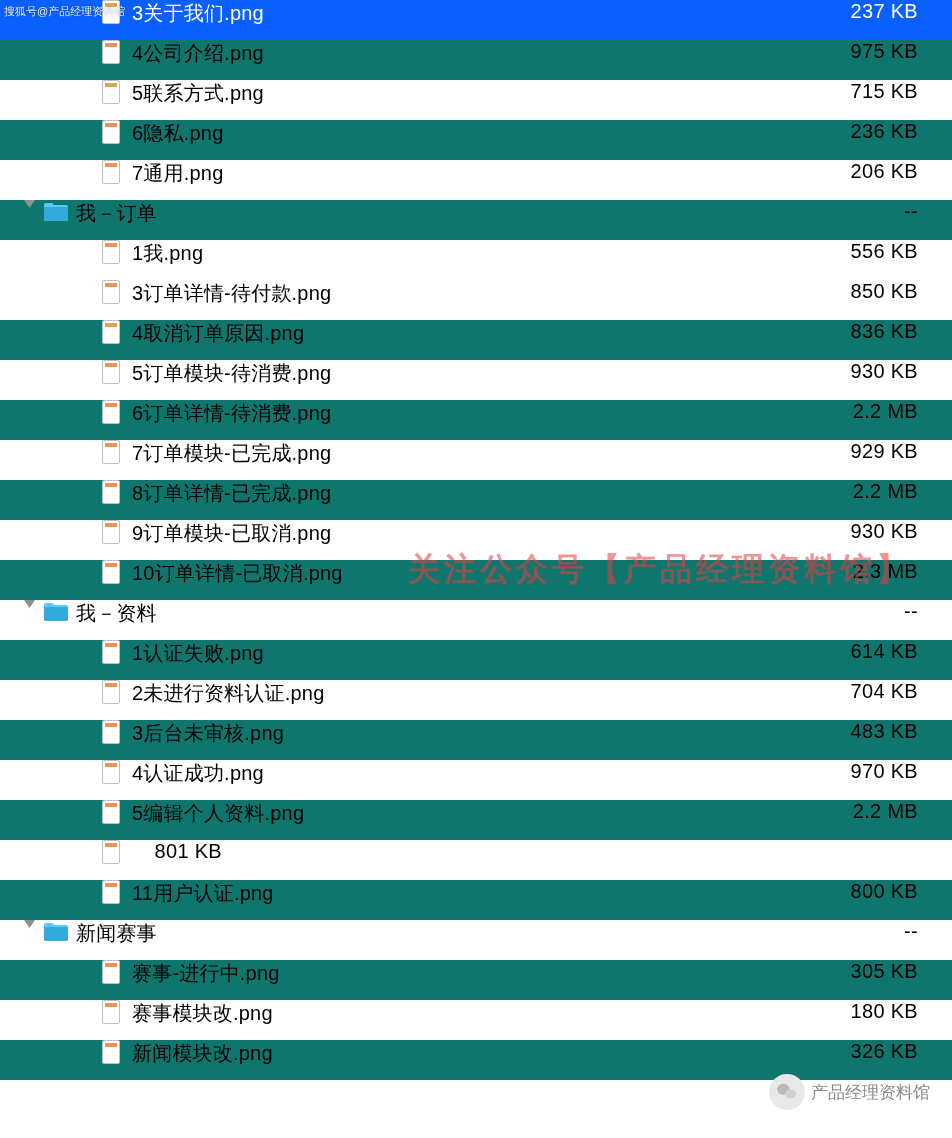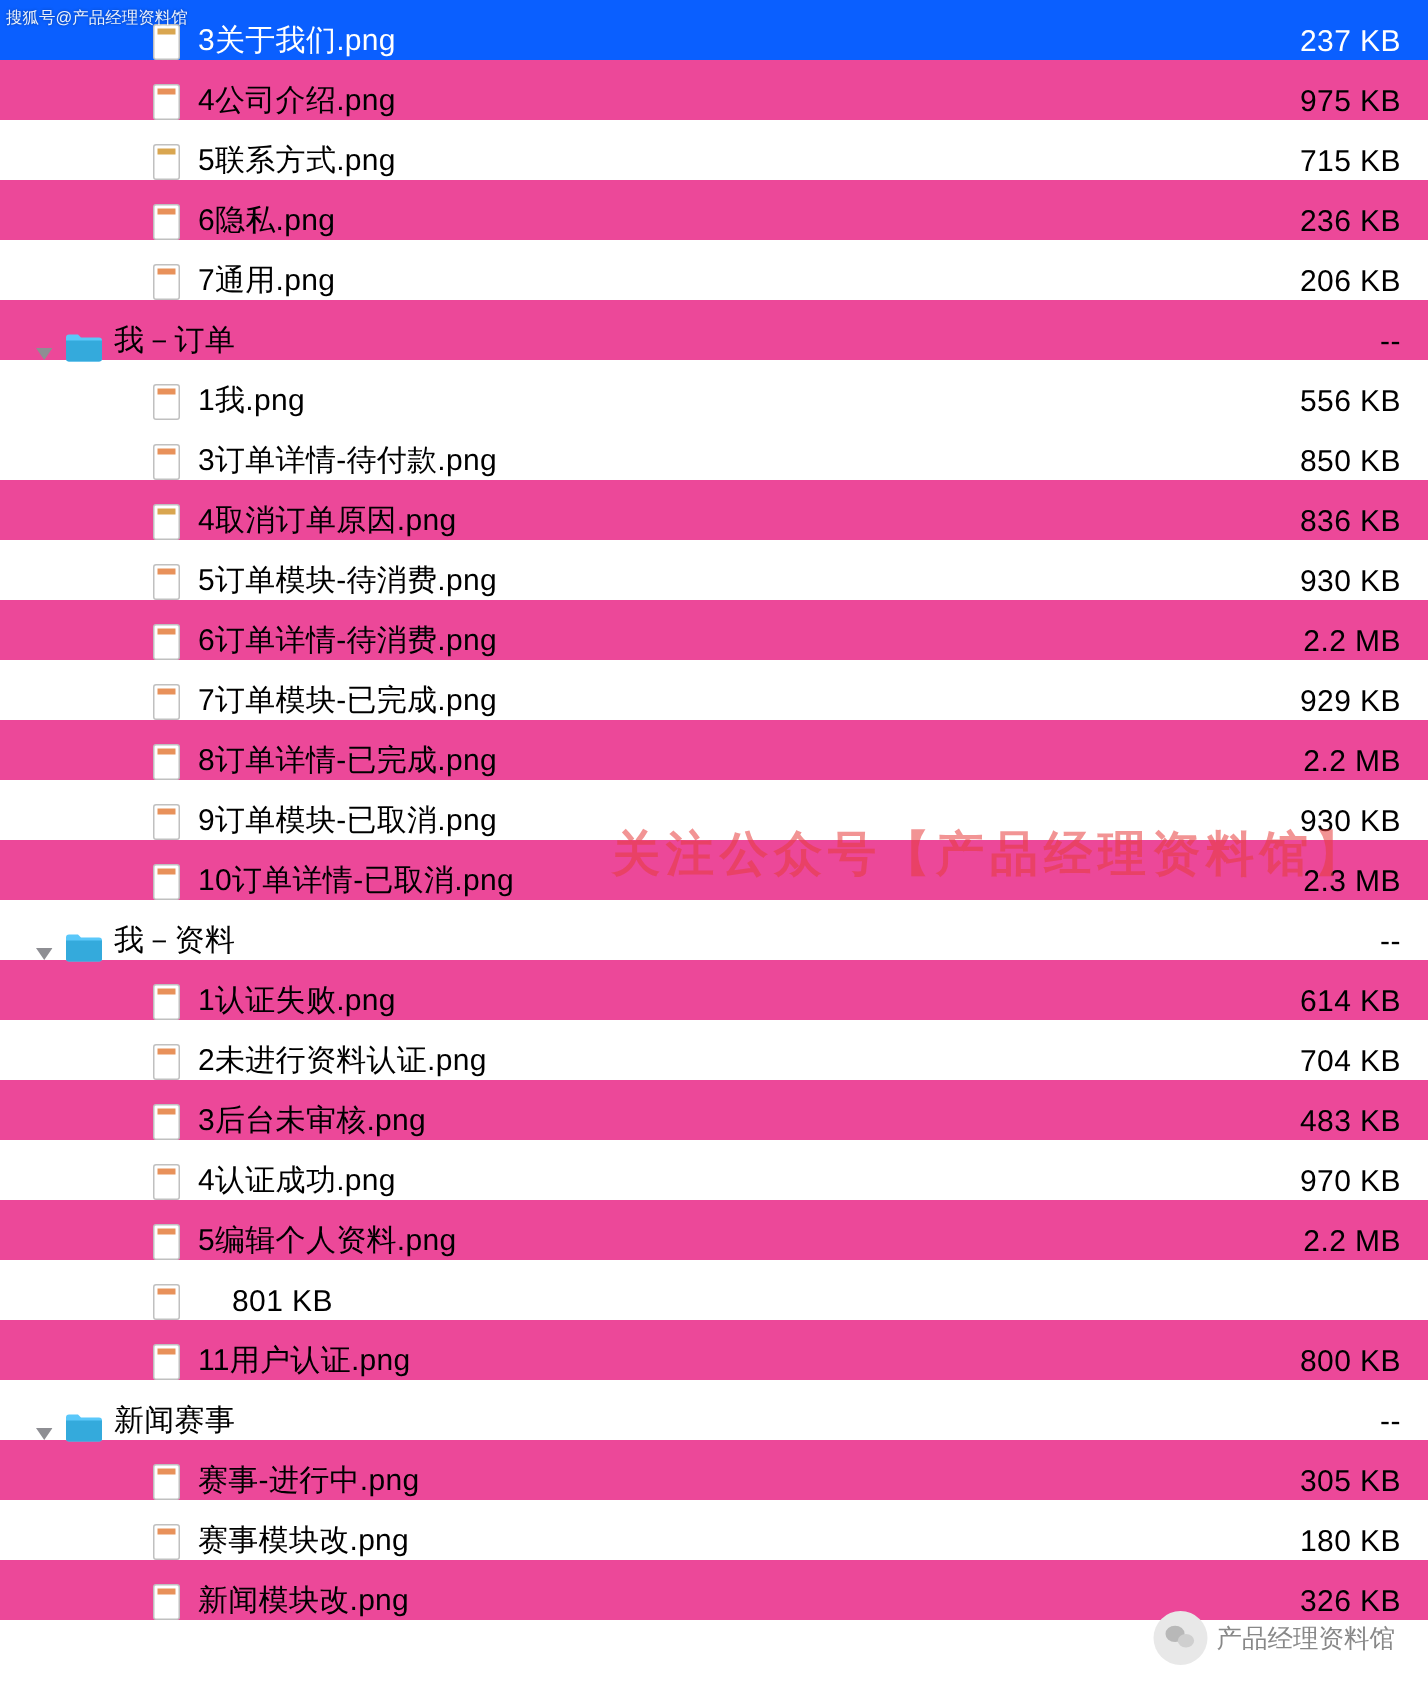--- a/index.html
+++ b/index.html
@@ -10,31 +10,31 @@
       width: 952px;
       height: 1138px;
       overflow: hidden;
       position: relative;
     }
     .file-list {
       width: 100%;
     }
     .row {
       display: flex;
-      align-items: flex-end;
+      align-items: flex-start;
       height: 40px;
-      padding-right: 18px;
+      padding-right: 34px;
       color: #000000;
     }
     .row.selected {
       background: #0a5fff;
       color: #ffffff;
     }
     .row.alt {
-      background: #ec4899;
+      background: #0f766e;
     }
     .indent-spacer {
       flex-shrink: 0;
     }
     .disclosure {
       width: 22px;
       flex-shrink: 0;
       display: flex;
       align-items: center;
       justify-content: center;

